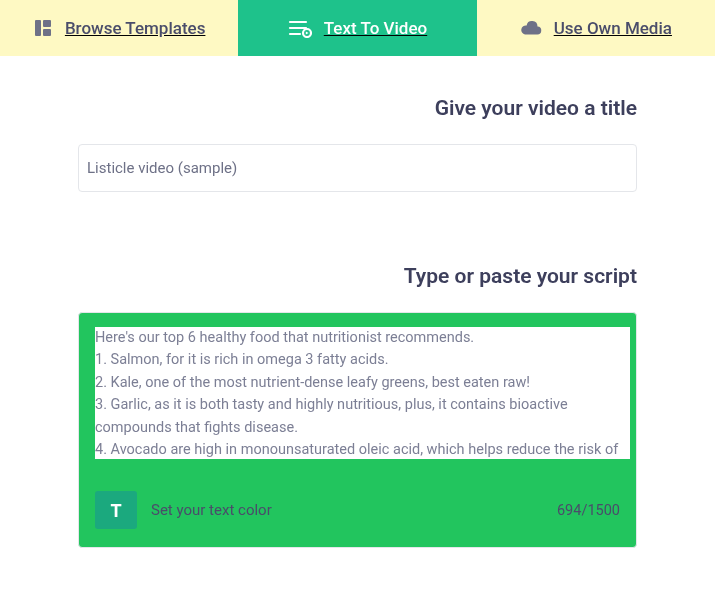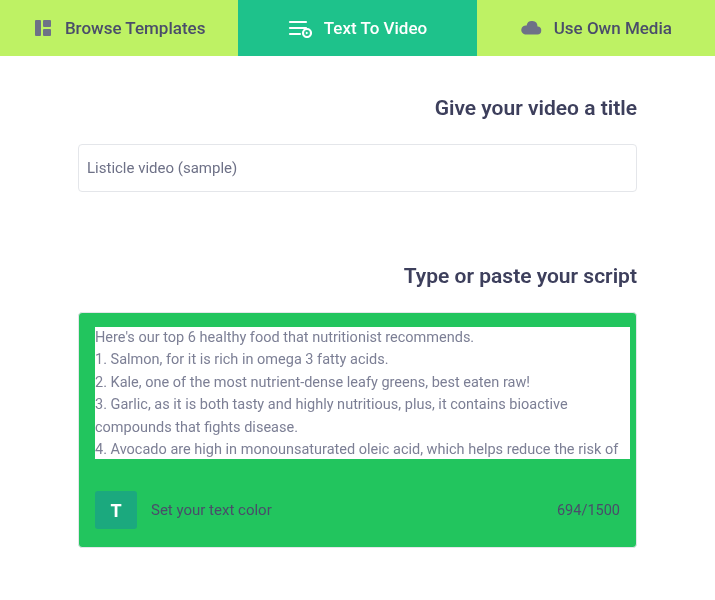--- a/index.html
+++ b/index.html
@@ -10,21 +10,22 @@
     body {
       font-family: -apple-system, BlinkMacSystemFont, "Segoe UI", Roboto, Helvetica, Arial, sans-serif;
       background: #ffffff;
       width: 715px;
       height: 600px;
       overflow: hidden;
     }
     .tabs {
       display: flex;
       width: 100%;
-      background: #bef264;
+      background: #fef9c3;
+      text-decoration: underline;
     }
     .tab {
       flex: 1;
       display: flex;
       align-items: center;
       justify-content: center;
       padding: 18px 0;
       gap: 12px;
       cursor: pointer;
       color: #4a4d6a;

